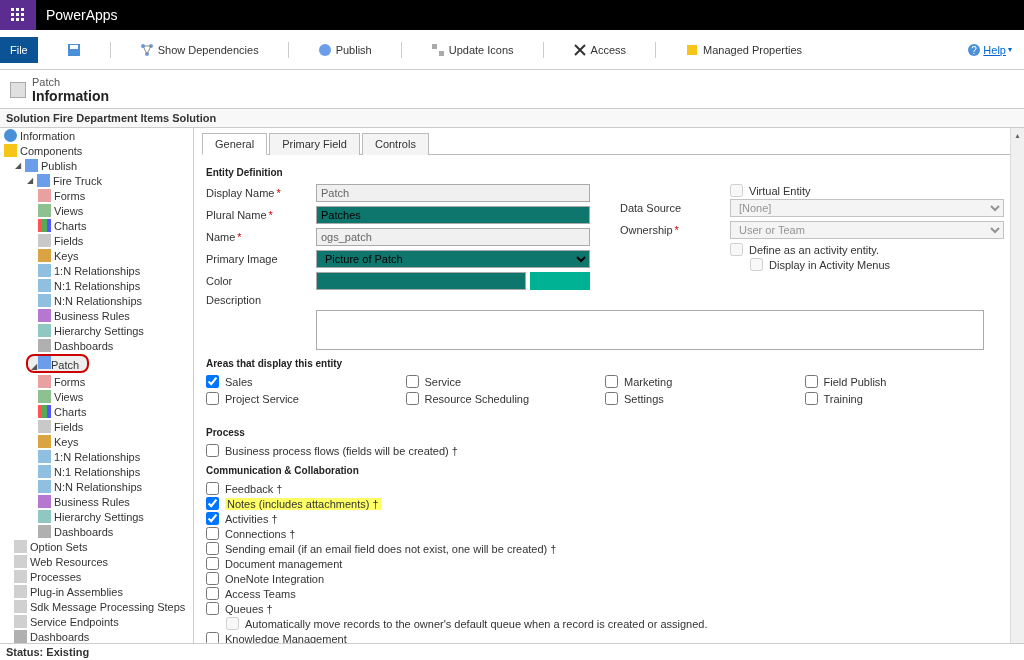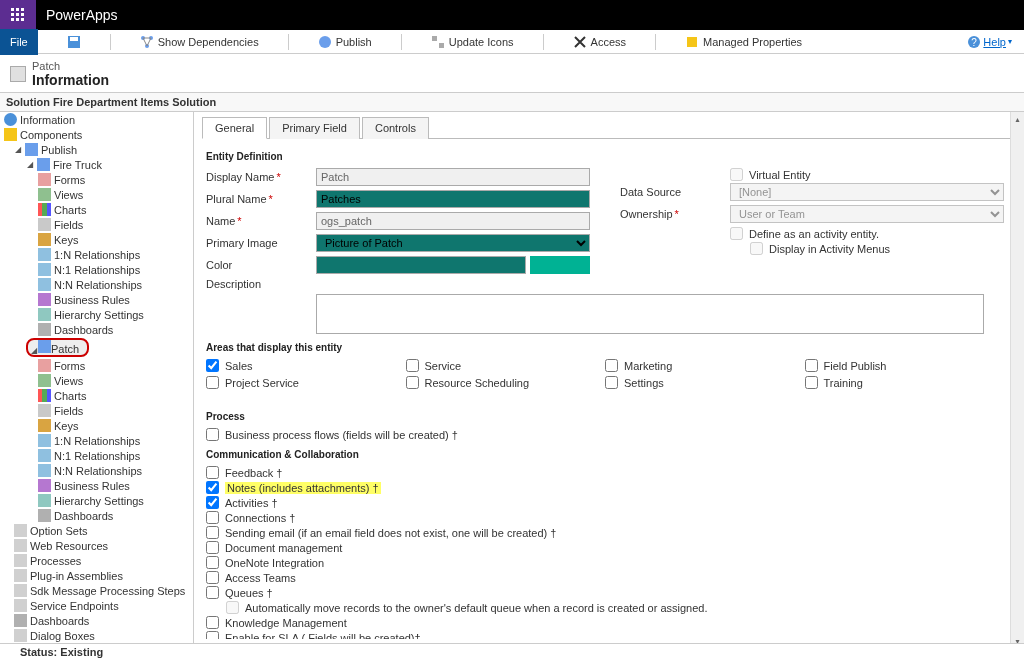--- a/index.html
+++ b/index.html
@@ -1,20 +1,20 @@
 <!DOCTYPE html>
 <html><head>
 <meta charset="utf-8">
 <style>
 * { box-sizing: border-box; margin: 0; padding: 0; font-family: "Segoe UI", Tahoma, sans-serif; }
 body { font-size: 11px; color: #333; background: #fff; width: 1024px; height: 660px; overflow: hidden; }
 .topbar { height: 30px; background: #000; display: flex; align-items: center; }
 .waffle { width: 36px; height: 30px; background: #5c2d91; display: flex; align-items: center; justify-content: center; color: #fff; font-size: 14px; }
 .brand { color: #fff; font-size: 14px; padding-left: 10px; }
-.ribbon { height: 24px; border-bottom: 1px solid #ccc; display: flex; align-items: center; gap: 25px; padding-right: 8px; }
+.ribbon { height: 40px; border-bottom: 1px solid #ccc; display: flex; align-items: center; gap: 25px; padding-right: 8px; }
 .file-tab { background: #0b5394; color: #fff; height: 26px; display: flex; align-items: center; padding: 0 10px; font-size: 11px; }
 .ribbon-btn { display: flex; align-items: center; gap: 4px; font-size: 11px; color: #333; cursor: pointer; padding: 0 4px; }
 .ribbon-btn .ic { width: 14px; height: 14px; display: inline-block; }
 .sep { width: 1px; height: 16px; background: #ccc; }
 .help { margin-left: auto; color: #0066cc; display: flex; align-items: center; gap: 2px; }
 .header-block { padding: 6px 10px 4px 10px; display: flex; align-items: center; gap: 6px; }
 .header-ic { width: 16px; height: 16px; background: #e0e0e0; border: 1px solid #aaa; }
 .header-titles .sm { font-size: 11px; color: #555; }
 .header-titles .lg { font-size: 14px; font-weight: bold; color: #222; }
 .sol-bar { font-size: 11px; font-weight: bold; padding: 3px 6px; border-bottom: 1px solid #ccc; border-top: 1px solid #ccc; background: #f8f8f8; }
@@ -56,21 +56,21 @@
 .req::after { content: "*"; color: #c00; margin-left: 2px; }
 .fld input[type=text], .fld select { flex: 1; border: 1px solid #aaa; height: 18px; font-size: 11px; padding: 0 4px; background: #0f766e; }
 .readonly { background: #f0f0f0 !important; color: #666; }
 .color-swatch { width: 60px; height: 18px; background: #00b294; margin-left: 4px; }
 .desc-box { width: 100%; height: 40px; border: 1px solid #aaa; }
 .chk-line { display: flex; align-items: center; gap: 6px; font-size: 11px; margin-bottom: 2px; }
 .chk-line input { margin: 0; }
 .sub { padding-left: 20px; }
 .areas-grid { display: grid; grid-template-columns: repeat(4, 1fr); row-gap: 2px; margin-bottom: 20px; }
 .hl { background: #ffff66; display: inline-block; padding: 0 2px; }
-.status { position: absolute; bottom: 0; left: 0; font-size: 11px; font-weight: bold; padding: 2px 20px; border-top: 1px solid #ccc; width: 100%; background: #fff; }
+.status { position: absolute; bottom: 0; left: 0; font-size: 11px; font-weight: bold; padding: 2px 6px; border-top: 1px solid #ccc; width: 100%; background: #fff; }
 </style>
 </head>
 <body>
 
 <div class="topbar">
   <div class="waffle">
     <svg width="14" height="14" viewBox="0 0 14 14">
         <g fill="#fff">
           <rect x="0" y="0" width="3" height="3"></rect>
           <rect x="5" y="0" width="3" height="3"></rect>

